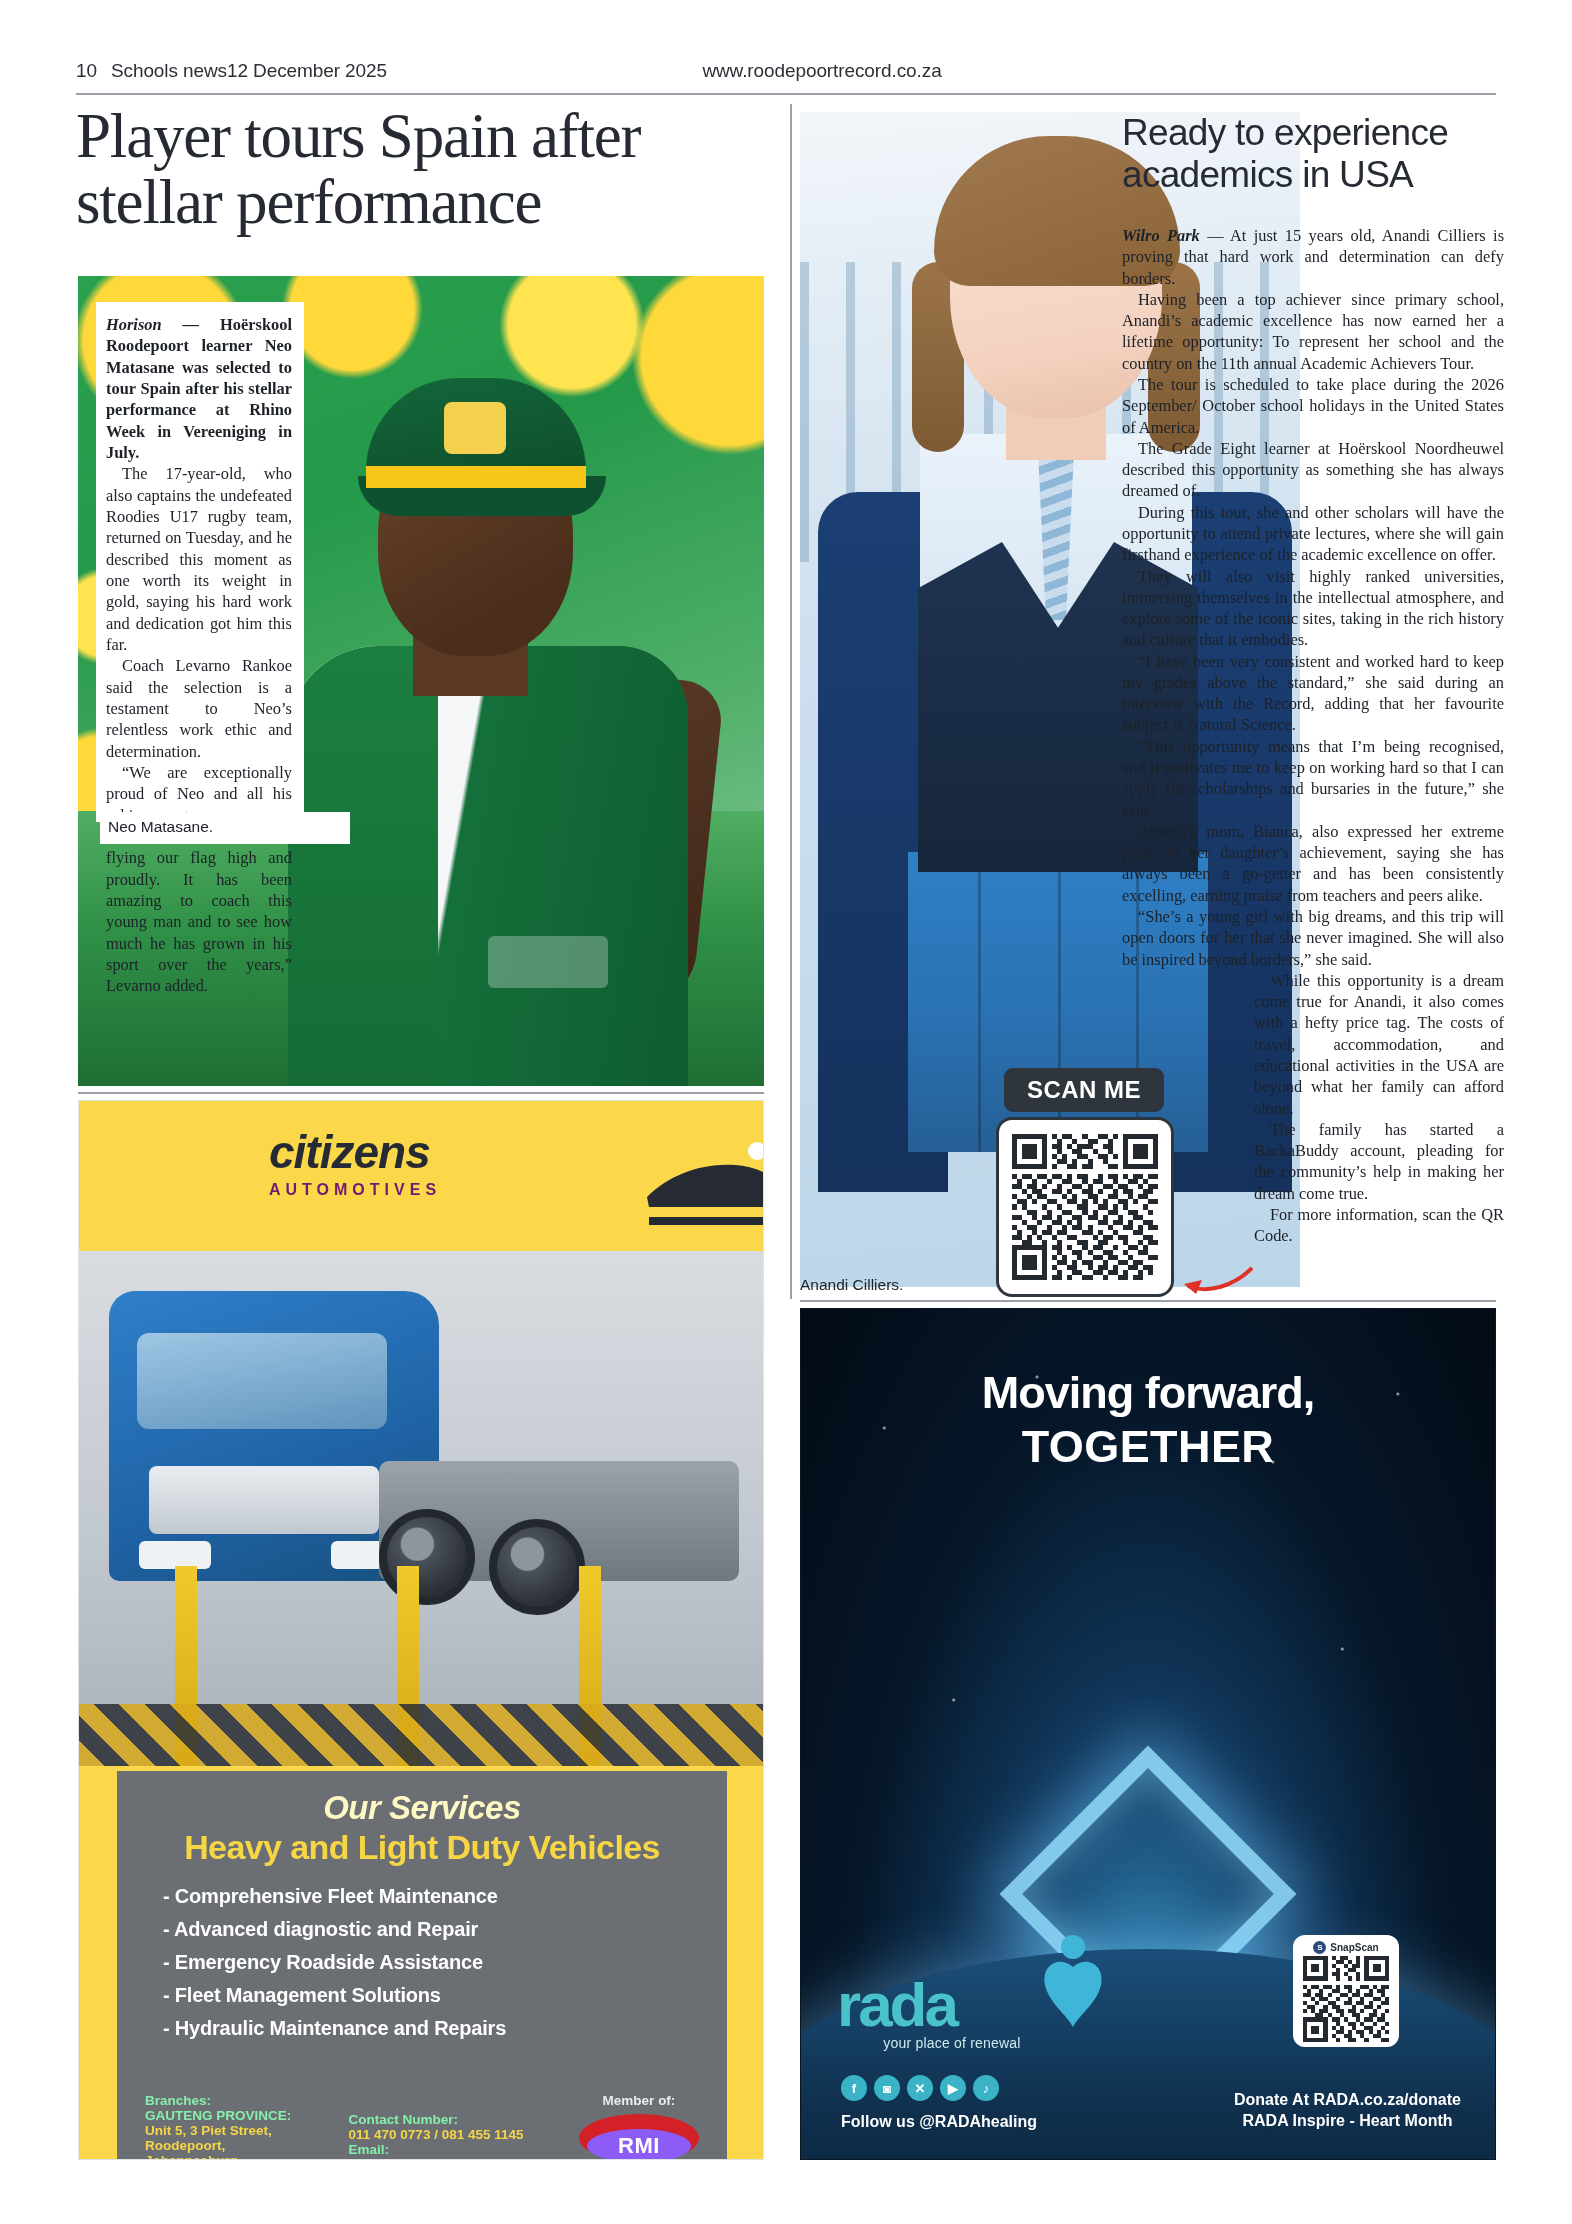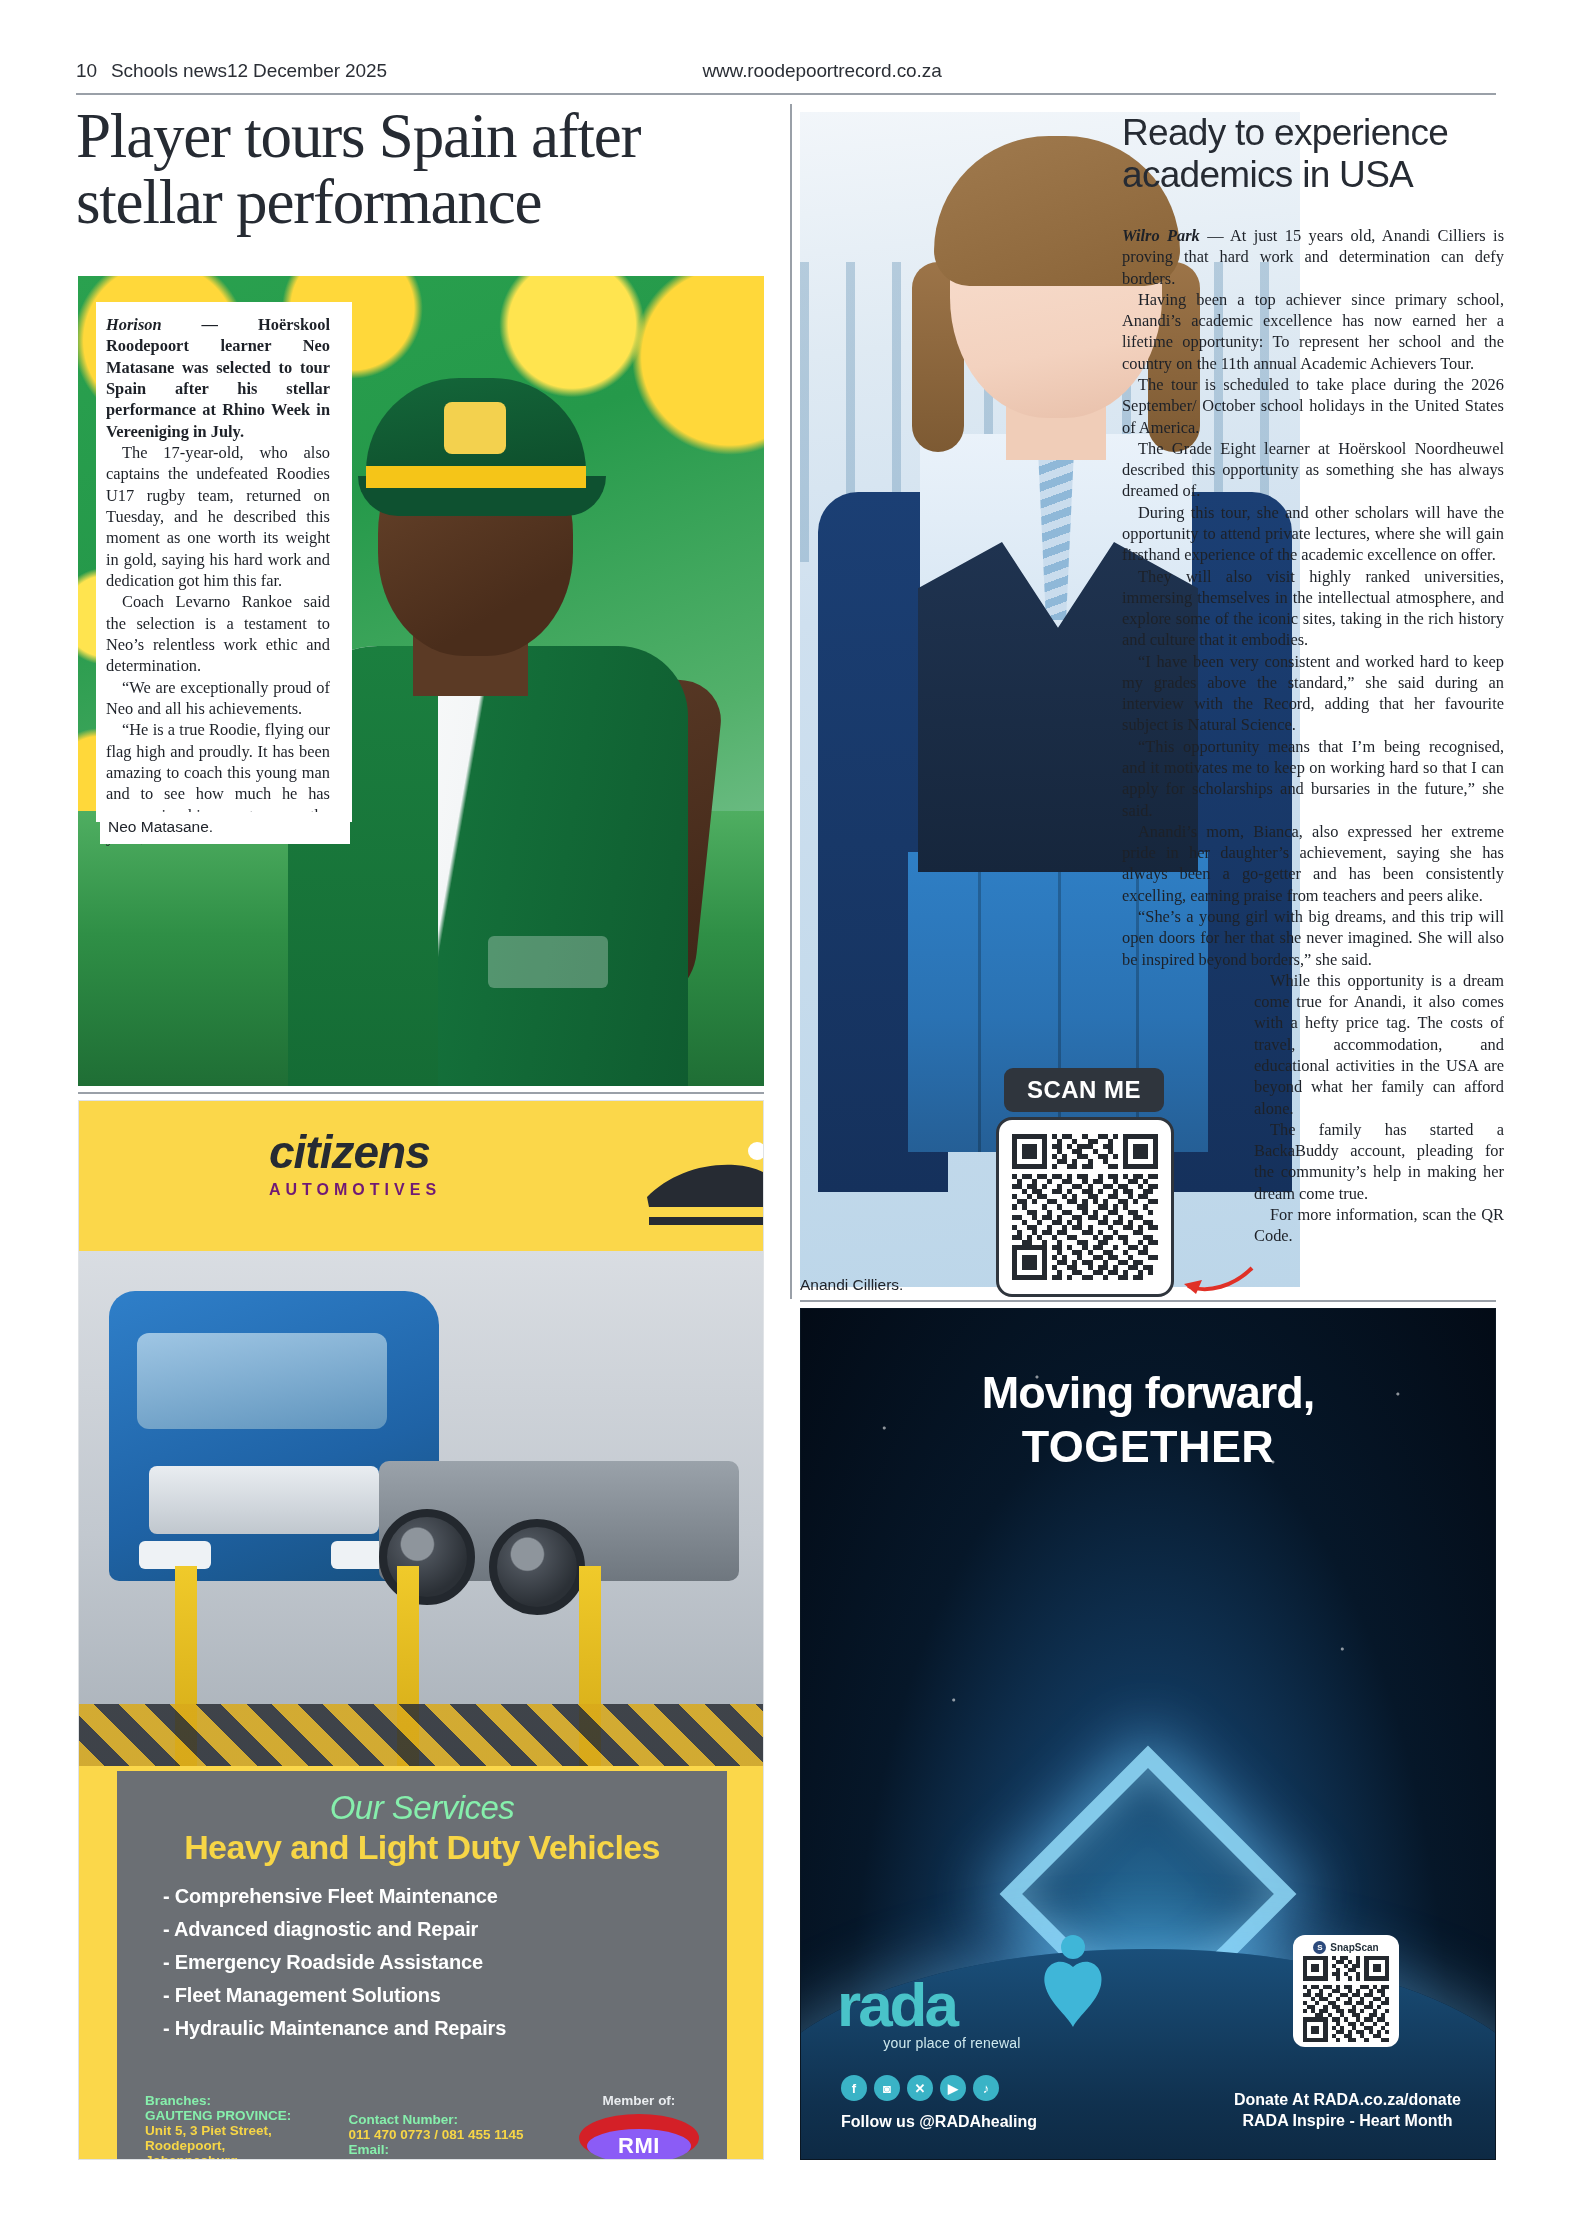--- a/index.html
+++ b/index.html
@@ -93,22 +93,22 @@
   .player .peak {
     position:absolute; left:130px; top:160px; width:248px; height:40px;
     background:#0e5130; border-radius:0 0 130px 130px;
   }
   .photo-main .sponsor {
     position:absolute; left:410px; top:660px; width:120px; height:52px;
     background:rgba(255,255,255,.28); border-radius:6px;
   }
 
   .story-box {
-    position:absolute; left:96px; top:302px; width:256px; height:520px;
-    background:#ffffff; padding:12px 22px 10px 10px;
+    position:absolute; left:96px; top:302px; width:208px; height:520px;
+    background:#ffffff; padding:12px 12px 10px 10px;
   }
   .story-box p {
     font-size:16.4px; line-height:1.30; text-align:justify; text-indent:16px;
     hyphens:auto; -webkit-hyphens:auto;
   }
   .story-box p.lead { text-indent:0; font-weight:700; }
   .story-box p.lead i { font-style:italic; }
   .caption-left {
     position:absolute; left:100px; top:812px; width:250px;
     background:#ffffff; padding:6px 8px 8px 8px;
@@ -280,21 +280,21 @@
     position:absolute; left:0; bottom:0; width:100%; height:62px;
     background:repeating-linear-gradient(45deg,#d9a91a 0 18px,#2b2f35 18px 36px);
     opacity:.85;
   }
   .cit-services {
     position:absolute; left:38px; top:670px; width:610px; height:310px;
     background:#6b6f74; padding:18px 28px;
   }
   .cit-services .ours {
     text-align:center; font-family:"Liberation Sans", sans-serif;
-    font-style:italic; font-weight:400; font-size:33px; color:#86efac;
+    font-style:italic; font-weight:700; font-size:33px; color:#fef9c3;
     letter-spacing:-.5px;
   }
   .cit-services .heavy {
     text-align:center; font-family:"Liberation Sans", sans-serif;
     font-weight:700; font-size:34px; color:#f7d646; margin-top:1px;
     letter-spacing:-.6px;
   }
   .cit-services ul { list-style:none; margin-top:18px; padding-left:18px; }
   .cit-services li {
     font-family:"Liberation Sans", sans-serif; font-weight:700;

